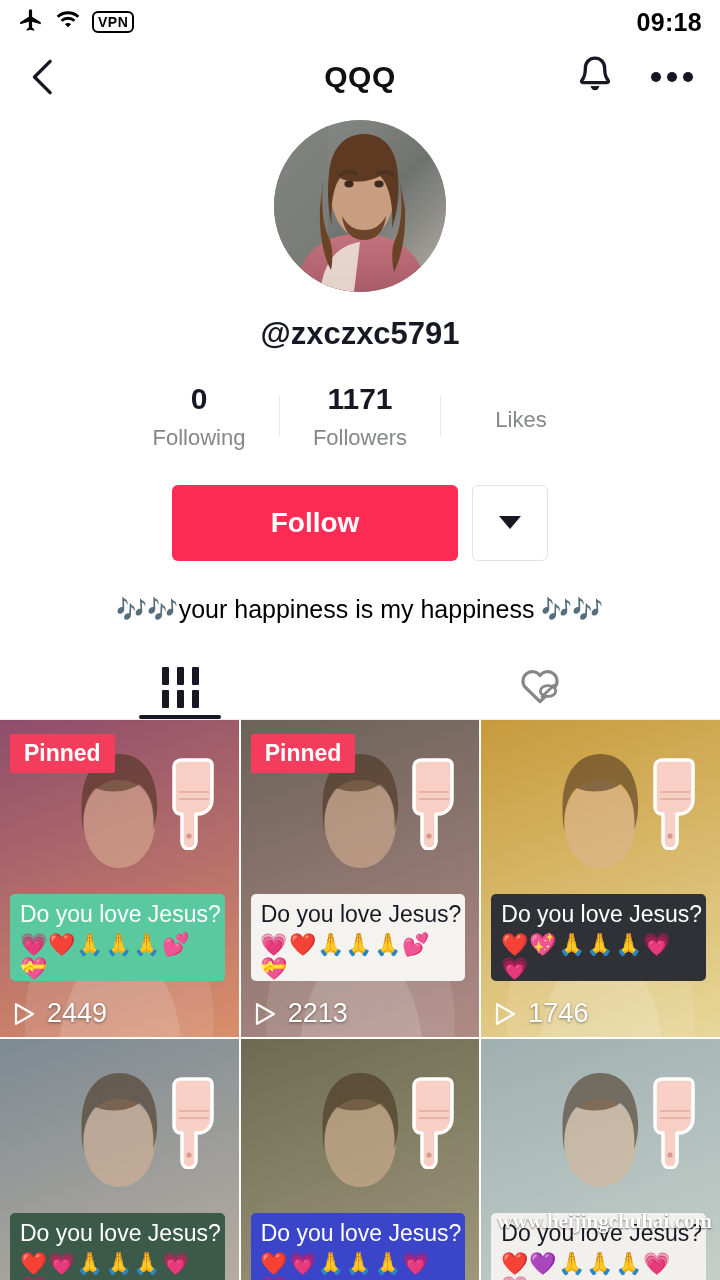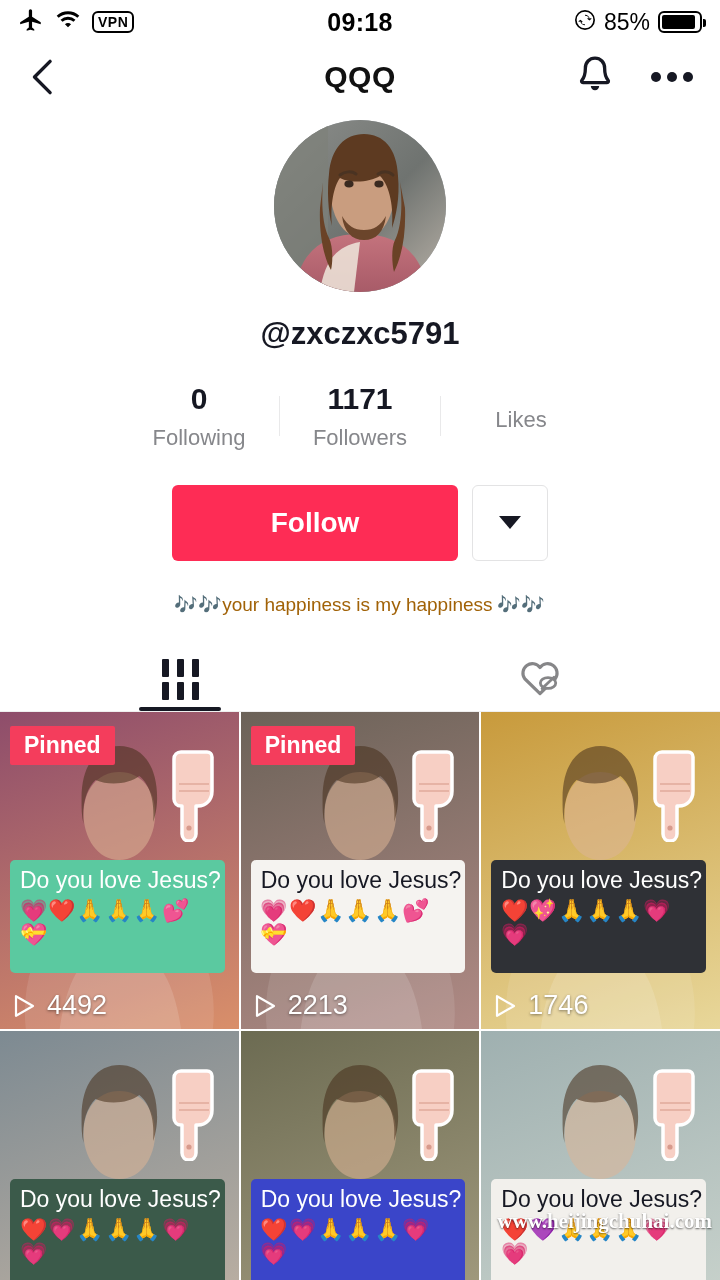--- a/index.html
+++ b/index.html
@@ -69,21 +69,21 @@
     font-family:"Liberation Sans", sans-serif;
   }
   .dd-btn {
     width:76px; height:76px; border:1.5px solid #e3e3e4; border-radius:6px;
     background:#fff; display:flex; align-items:center; justify-content:center;
     cursor:pointer;
   }
   .caret { width:0;height:0;border-left:11px solid transparent;border-right:11px solid transparent;border-top:13px solid #161823; }
 
   .bio {
-    margin-top:32px; font-size:19px; color:#a16207; text-align:center;
+    margin-top:32px; font-size:25px; color:#000000; text-align:center;
     padding:0 40px; line-height:1.3;
   }
 
   
   .tabs { display:flex; margin-top:30px; border-bottom:1px solid #efefef; }
   .tab { flex:1; height:64px; display:flex; align-items:center; justify-content:center;
          position:relative; cursor:pointer; }
   .tab .underline {
     position:absolute; bottom:0; left:50%; transform:translateX(-50%);
     width:82px; height:4px; background:#161823; border-radius:2px;
@@ -99,21 +99,21 @@
   .pinned {
     position:absolute; top:14px; left:10px; z-index:4;
     color:#fff; font-size:23px; font-weight:600;
     padding:5px 14px; border-radius:2px; line-height:1.25;
   }
   .hand {
     position:absolute; top:34px; right:22px; z-index:4; width:46px; height:96px;
   }
   .cap {
     position:absolute; left:10px; bottom:56px; z-index:3;
-    padding:6px 10px 26px; border-radius:5px; max-width:90%;
+    padding:6px 10px 0; border-radius:5px; max-width:90%;
   }
   .cap .t { font-size:23px; font-weight:500; line-height:1.25; white-space:nowrap; }
   .cap .e { font-size:22px; margin-top:4px; letter-spacing:1px; line-height:1.1; }
   .plays {
     position:absolute; left:12px; bottom:8px; z-index:4;
     display:flex; align-items:center; gap:11px;
     color:#fff; font-size:27px; font-weight:500;
     text-shadow:0 1px 3px rgba(0,0,0,.45);
   }
   .play-ic { width:24px;height:26px; position:relative; }
@@ -136,32 +136,20 @@
           </svg>
       </span>
       <span>
         <svg width="28" height="22" viewBox="0 0 24 18">
             <path fill="#000" d="M12 15.2 9.4 12.6a3.7 3.7 0 0 1 5.2 0zM16.7 10.5a7.1 7.1 0 0 0-9.4 0L5.6 8.8a9.5 9.5 0 0 1 12.8 0zM20 7.1a11.9 11.9 0 0 0-16 0L2.3 5.4a14.3 14.3 0 0 1 19.4 0z"></path>
           </svg>
       </span>
       <span class="vpn-badge">VPN</span>
     </div>
     <div class="sb-center">09:18</div>
-    <div class="sb-right">
-      <span>
-        <svg width="22" height="22" viewBox="0 0 24 24">
-            <circle cx="12" cy="12" r="10" fill="none" stroke="#000" stroke-width="1.8"></circle>
-            <path fill="#000" d="M12 6.3c2.6 0 4.8 1.9 5.2 4.4l1.3-1 .7.9-2.4 1.9-2.3-2 .8-.9 1 .9A4.2 4.2 0 0 0 12 7.4zM7 11.7l2.4 2-.8.9-1-.9A4.2 4.2 0 0 0 12 16.6v1.1c-2.6 0-4.8-1.9-5.2-4.4l-1.3 1-.7-.9z"></path>
-          </svg>
-      </span>
-      <span class="pct">85%</span>
-      <span class="batt">
-          <i></i>
-        </span>
-    </div>
   </div>
 
   <div class="navbar">
     <span class="icon-btn">
       <svg width="34" height="40" viewBox="0 0 24 28">
           <path d="M17 3 6 14l11 11" fill="none" stroke="#161823" stroke-width="2.4" stroke-linecap="round" stroke-linejoin="round"></path>
         </svg>
     </span>
     <div class="nav-title">QQQ</div>
     <div class="nav-right">
@@ -278,21 +266,21 @@
             <circle cx="18" cy="82" r="2.6" fill="#d79a8c"></circle>
           </svg></div>
         <div class="cap" style="background: rgb(91, 201, 160); color: rgb(255, 255, 255);">
           <div class="t">Do you love Jesus?</div>
           <div class="e">💗❤️🙏🙏🙏💕💝</div>
         </div>
         <div class="plays">
           <span class="play-ic"><svg viewBox="0 0 24 26" width="24" height="26">
               <path d="M4 3.2 21 13 4 22.8z" fill="none" stroke="#fff" stroke-width="2.2" stroke-linejoin="round"></path>
             </svg></span>
-          <span>4492</span>
+          <span>2449</span>
         </div>
       </div>
       <div class="vcell">
         <div class="vbg" style="background: linear-gradient(160deg, rgb(107, 98, 88), rgb(176, 138, 133));"><svg viewBox="0 0 240 317" width="100%" height="100%" preserveAspectRatio="none">
             <rect width="240" height="317" fill="none"></rect>
             <ellipse cx="120" cy="300" rx="95" ry="120" fill="rgba(255,255,255,0.10)"></ellipse>
             <path d="M120 60c22 0 36 18 36 42s-14 46-36 46-36-22-36-46 14-42 36-42z" fill="rgba(220,180,150,0.55)"></path>
             <path d="M82 86c0-34 16-52 38-52s38 18 38 52c0 10-2 18-4 24 2-26-6-40-14-46-10 8-30 10-44 4-8 8-14 22-12 44-2-8-2-16-2-26z" fill="rgba(70,45,25,0.55)"></path>
             <path d="M60 317c8-58 30-84 60-84s54 26 62 84z" fill="rgba(255,255,255,0.14)"></path>
           </svg></div>

